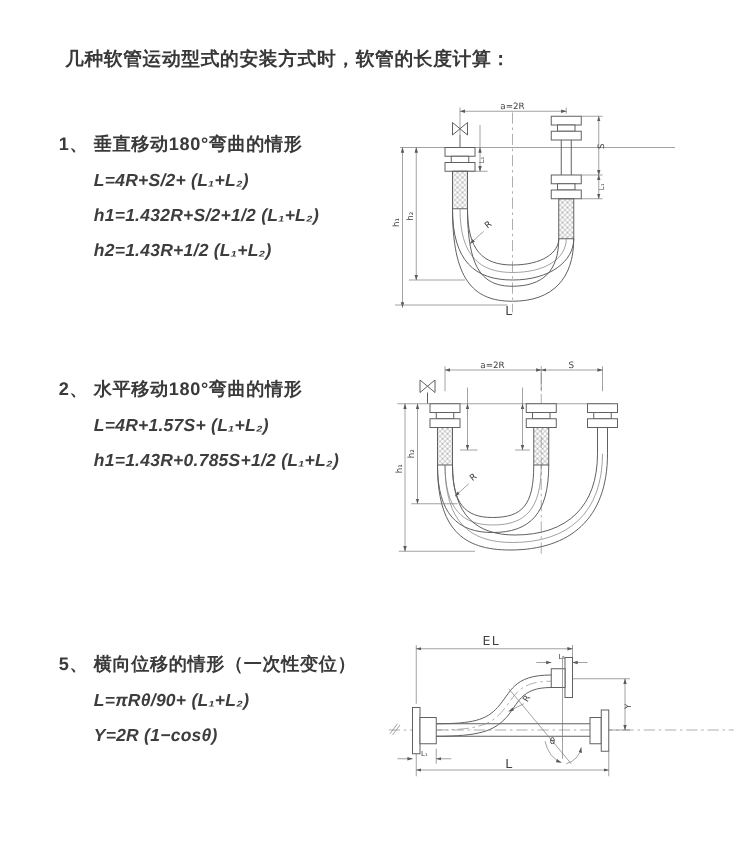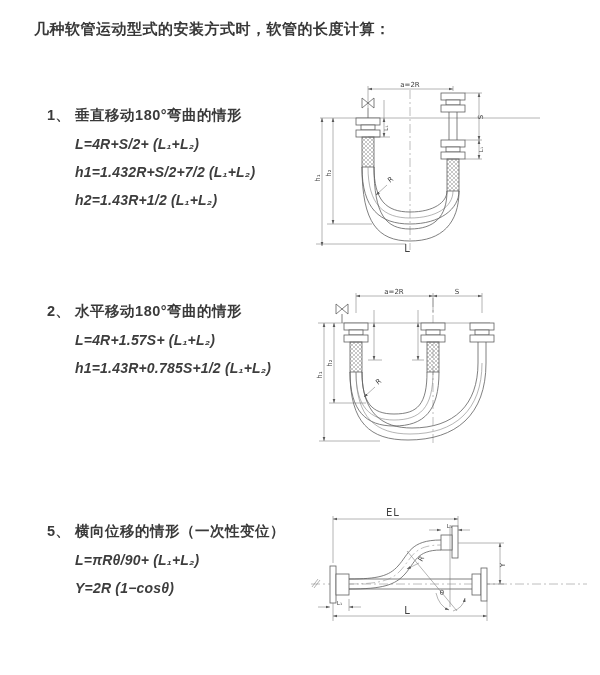--- a/index.html
+++ b/index.html
@@ -3,21 +3,21 @@
 <meta charset="utf-8">
 <style>
   html,body{margin:0;padding:0;}
   body{
     width:600px;height:675px;position:relative;overflow:hidden;
     background:#ffffff;
     font-family:"Liberation Sans","DejaVu Sans",sans-serif;
     color:#3c3c3c;
   }
   .title{
-    position:absolute;left:34px;top:20px;margin:0;
+    position:absolute;left:34px;top:20px;margin:18px;
     font-size:15px;font-weight:bold;letter-spacing:0.5px;color:#383838;
   }
   .sec{position:absolute;left:47px;width:270px;height:115px;}
   .sec-h{position:absolute;left:0;top:0;font-size:14.5px;font-weight:bold;color:#3a3a3a;letter-spacing:0.5px;white-space:nowrap;}
   .fml{position:absolute;left:28px;font-size:14px;font-weight:bold;color:#3d3d3d;letter-spacing:0.2px;white-space:nowrap;font-style:italic;}
   .f0{top:30px}.f1{top:58px}.f2{top:86px}
   .dwg{position:absolute;}
   svg{display:block;}
   svg text{fill:#414141;font-family:"DejaVu Sans","Liberation Sans",sans-serif;}
   .dl{font-size:7px;}
@@ -31,21 +31,21 @@
 </head>
 <body>
 
 <div>
 
   <h1 class="title">几种软管运动型式的安装方式时，软管的长度计算：</h1>
 
   <section class="sec" style="top:106px">
     <div class="sec-h">1、 垂直移动180°弯曲的情形</div>
     <div class="fml f0">L=4R+S/2+ (L₁+L₂)</div>
-    <div class="fml f1">h1=1.432R+S/2+7/2 (L₁+L₂)</div>
+    <div class="fml f1">h1=1.432R+S/2+1/2 (L₁+L₂)</div>
     <div class="fml f2">h2=1.43R+1/2 (L₁+L₂)</div>
   </section>
 
   <section class="sec" style="top:302px">
     <div class="sec-h">2、 水平移动180°弯曲的情形</div>
     <div class="fml f0">L=4R+1.57S+ (L₁+L₂)</div>
     <div class="fml f1">h1=1.43R+0.785S+1/2 (L₁+L₂)</div>
   </section>
 
   <section class="sec" style="top:522px">

